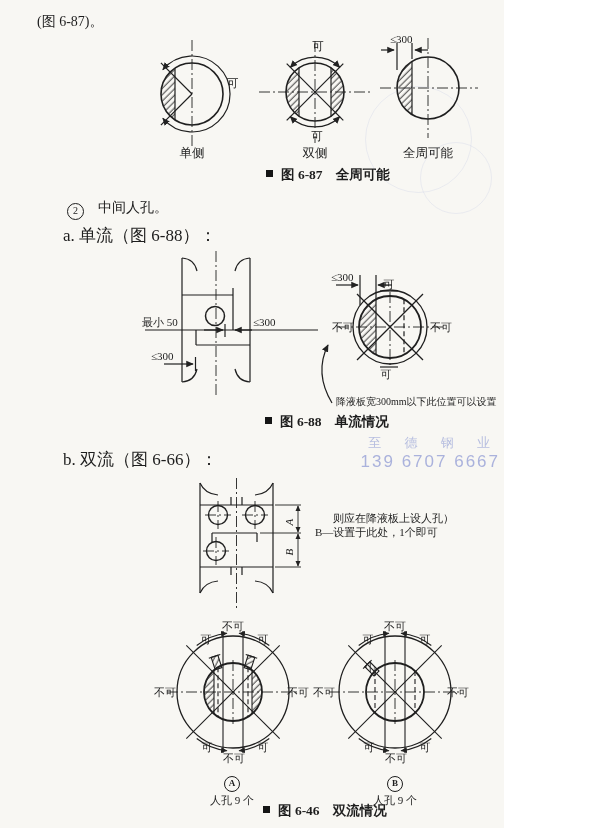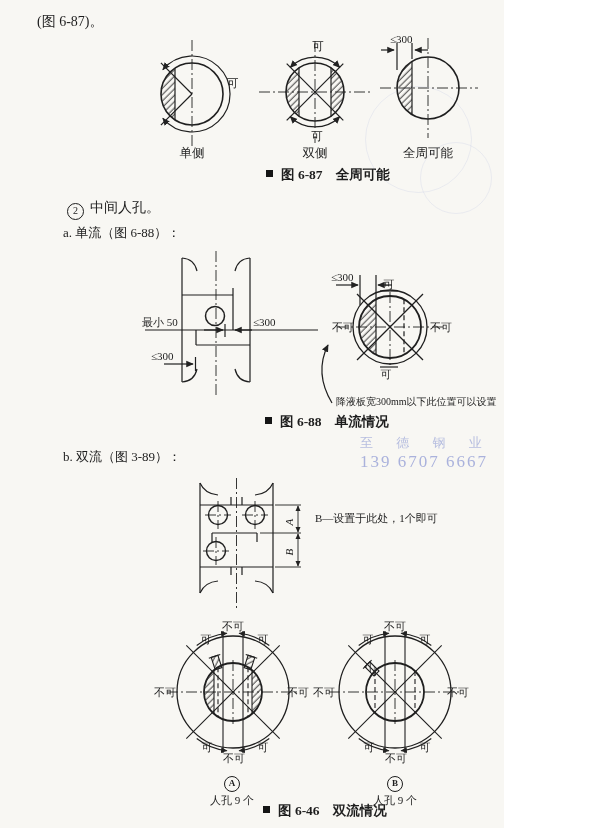--- a/index.html
+++ b/index.html
@@ -1,30 +1,30 @@
 <!DOCTYPE html>
 <html><head>
 <meta charset="utf-8">
 <style>
   html,body{margin:0;padding:0}
   .page{position:relative;width:504px;height:828px;background:#f8f7f3;overflow:hidden;
         font-family:"Liberation Serif","DejaVu Serif",serif;color:#1d1d1d}
   .txt{position:absolute;white-space:nowrap}
-  .fs14{font-size:14px}.fs13{font-size:13px}
+  .fs14{font-size:14px}.fs13{font-size:17px}
   .caption{font-weight:bold;font-size:13.5px}
   .sq{display:inline-block;width:7px;height:7px;background:#151515;margin-right:8px;vertical-align:2px}
   .ctit{margin-left:13px}
   .circled{display:inline-flex;align-items:center;justify-content:center;width:15px;height:15px;
            border:1.3px solid #1d1d1d;border-radius:50%;font-size:10px;line-height:1;vertical-align:-2px}
   .abwrap{position:absolute;width:80px;text-align:center;font-size:11px}
   .abwrap .circled{width:14px;height:14px;font-size:9px;font-weight:bold;margin-bottom:1px}
   .legend{position:absolute;font-size:11px;line-height:13.5px;white-space:nowrap}
-  .wm{position:absolute;text-align:left;pointer-events:none}
+  .wm{position:absolute;text-align:right;pointer-events:none}
   .wm .l1{font-size:13px;letter-spacing:10px;color:rgba(128,142,208,.55)}
-  .wm .l2{font-size:17px;letter-spacing:2px;color:rgba(118,132,205,.6);font-family:Liberation Serif, serif}
+  .wm .l2{font-size:17px;letter-spacing:2px;color:rgba(118,132,205,.6);font-family:Liberation Sans, sans-serif}
   .stamp{position:absolute;border:1.5px solid rgba(120,140,205,.12);border-radius:50%}
   svg{position:absolute;overflow:visible}
   svg text{font-family:"Liberation Serif","DejaVu Serif",serif;fill:#1d1d1d}
   .cl{stroke-dasharray:11 3 2 3;stroke-width:.9}
   .dsh{stroke-dasharray:5 3}
 </style>
 </head>
 <body>
 
 <div class="page">
@@ -95,21 +95,21 @@
     </g>
     <text x="255" y="13" font-size="11">≤300</text>
     <text x="293" y="127" text-anchor="middle" font-size="12.5">全周可能</text>
   </svg>
 
   <div class="txt caption" style="left:266px;top:166px">
     <span class="sq"></span><span>图 6-87</span><span class="ctit">全周可能</span>
   </div>
 
   <div class="txt fs14" style="left:67px;top:199px">
-    <span class="circled">2</span><span style="margin-left:6px">中间人孔。</span>
+    <span class="circled">2</span><span style="margin-left:14px">中间人孔。</span>
   </div>
   <div class="txt fs13" style="left:63px;top:224px">a. 单流（图 6-88）：</div>
 
   <svg style="left:140px;top:245px" width="360" height="170" viewBox="0 0 360 170">
     <defs>
       <pattern id="h2" patternUnits="userSpaceOnUse" width="4.5" height="4.5" patternTransform="rotate(45)">
         <line x1="2" y1="0" x2="2" y2="4.5" stroke="#2b2b2b" stroke-width="0.9"></line>
       </pattern>
       <marker id="a2" viewBox="0 0 10 10" refX="8" refY="5" markerWidth="7" markerHeight="7" orient="auto-start-reverse">
         <path d="M0,1 L9,5 L0,9 z" fill="#222" stroke="none"></path>
@@ -167,21 +167,21 @@
     <text x="301" y="86" text-anchor="middle" font-size="11">不可</text>
     <text x="246" y="133" text-anchor="middle" font-size="11">可</text>
   </svg>
 
   <div class="txt" style="left:336px;top:395px;font-size:10px">降液板宽300mm以下此位置可以设置</div>
 
   <div class="txt caption" style="left:265px;top:413px">
     <span class="sq"></span><span>图 6-88</span><span class="ctit">单流情况</span>
   </div>
 
-  <div class="txt fs13" style="left:63px;top:448px">b. 双流（图 3-89）：</div>
+  <div class="txt fs13" style="left:63px;top:448px">b. 双流（图 6-66）：</div>
 
   <div class="wm" style="left:360px;top:434px;width:140px">
     <div class="l1">至 德 钢 业</div>
     <div class="l2">139 6707 6667</div>
   </div>
 
   <svg style="left:150px;top:478px" width="200" height="140" viewBox="0 0 200 140">
     <defs>
       <marker id="a3" viewBox="0 0 10 10" refX="8" refY="5" markerWidth="7" markerHeight="7" orient="auto-start-reverse">
         <path d="M0,1 L9,5 L0,9 z" fill="#222" stroke="none"></path>
@@ -217,20 +217,21 @@
       <line x1="110" y1="55" x2="151" y2="55" stroke-width="0.9"></line>
       <line x1="125" y1="89" x2="151" y2="89" stroke-width="0.9"></line>
       <line x1="148" y1="28" x2="148" y2="54" marker-start="url(#a3)" marker-end="url(#a3)" stroke-width="0.9"></line>
       <line x1="148" y1="56" x2="148" y2="88" marker-start="url(#a3)" marker-end="url(#a3)" stroke-width="0.9"></line>
     </g>
     <text x="143" y="44" text-anchor="middle" font-size="11" font-style="italic" transform="rotate(-90 143 44)">A</text>
     <text x="143" y="74" text-anchor="middle" font-size="11" font-style="italic" transform="rotate(-90 143 74)">B</text>
   </svg>
 
   <div class="legend" style="left:315px;top:512px">
+    <div style="padding-left:18px">则应在降液板上设人孔）</div>
     <div>B—设置于此处，1个即可</div>
   </div>
 
   <svg style="left:140px;top:610px" width="330" height="158" viewBox="0 0 330 158">
     <defs>
       <pattern id="h4" patternUnits="userSpaceOnUse" width="4.5" height="4.5" patternTransform="rotate(45)">
         <line x1="2" y1="0" x2="2" y2="4.5" stroke="#2b2b2b" stroke-width="0.9"></line>
       </pattern>
       <marker id="a4" viewBox="0 0 10 10" refX="8" refY="5" markerWidth="6.5" markerHeight="6.5" orient="auto-start-reverse">
         <path d="M0,1 L9,5 L0,9 z" fill="#222" stroke="none"></path>

